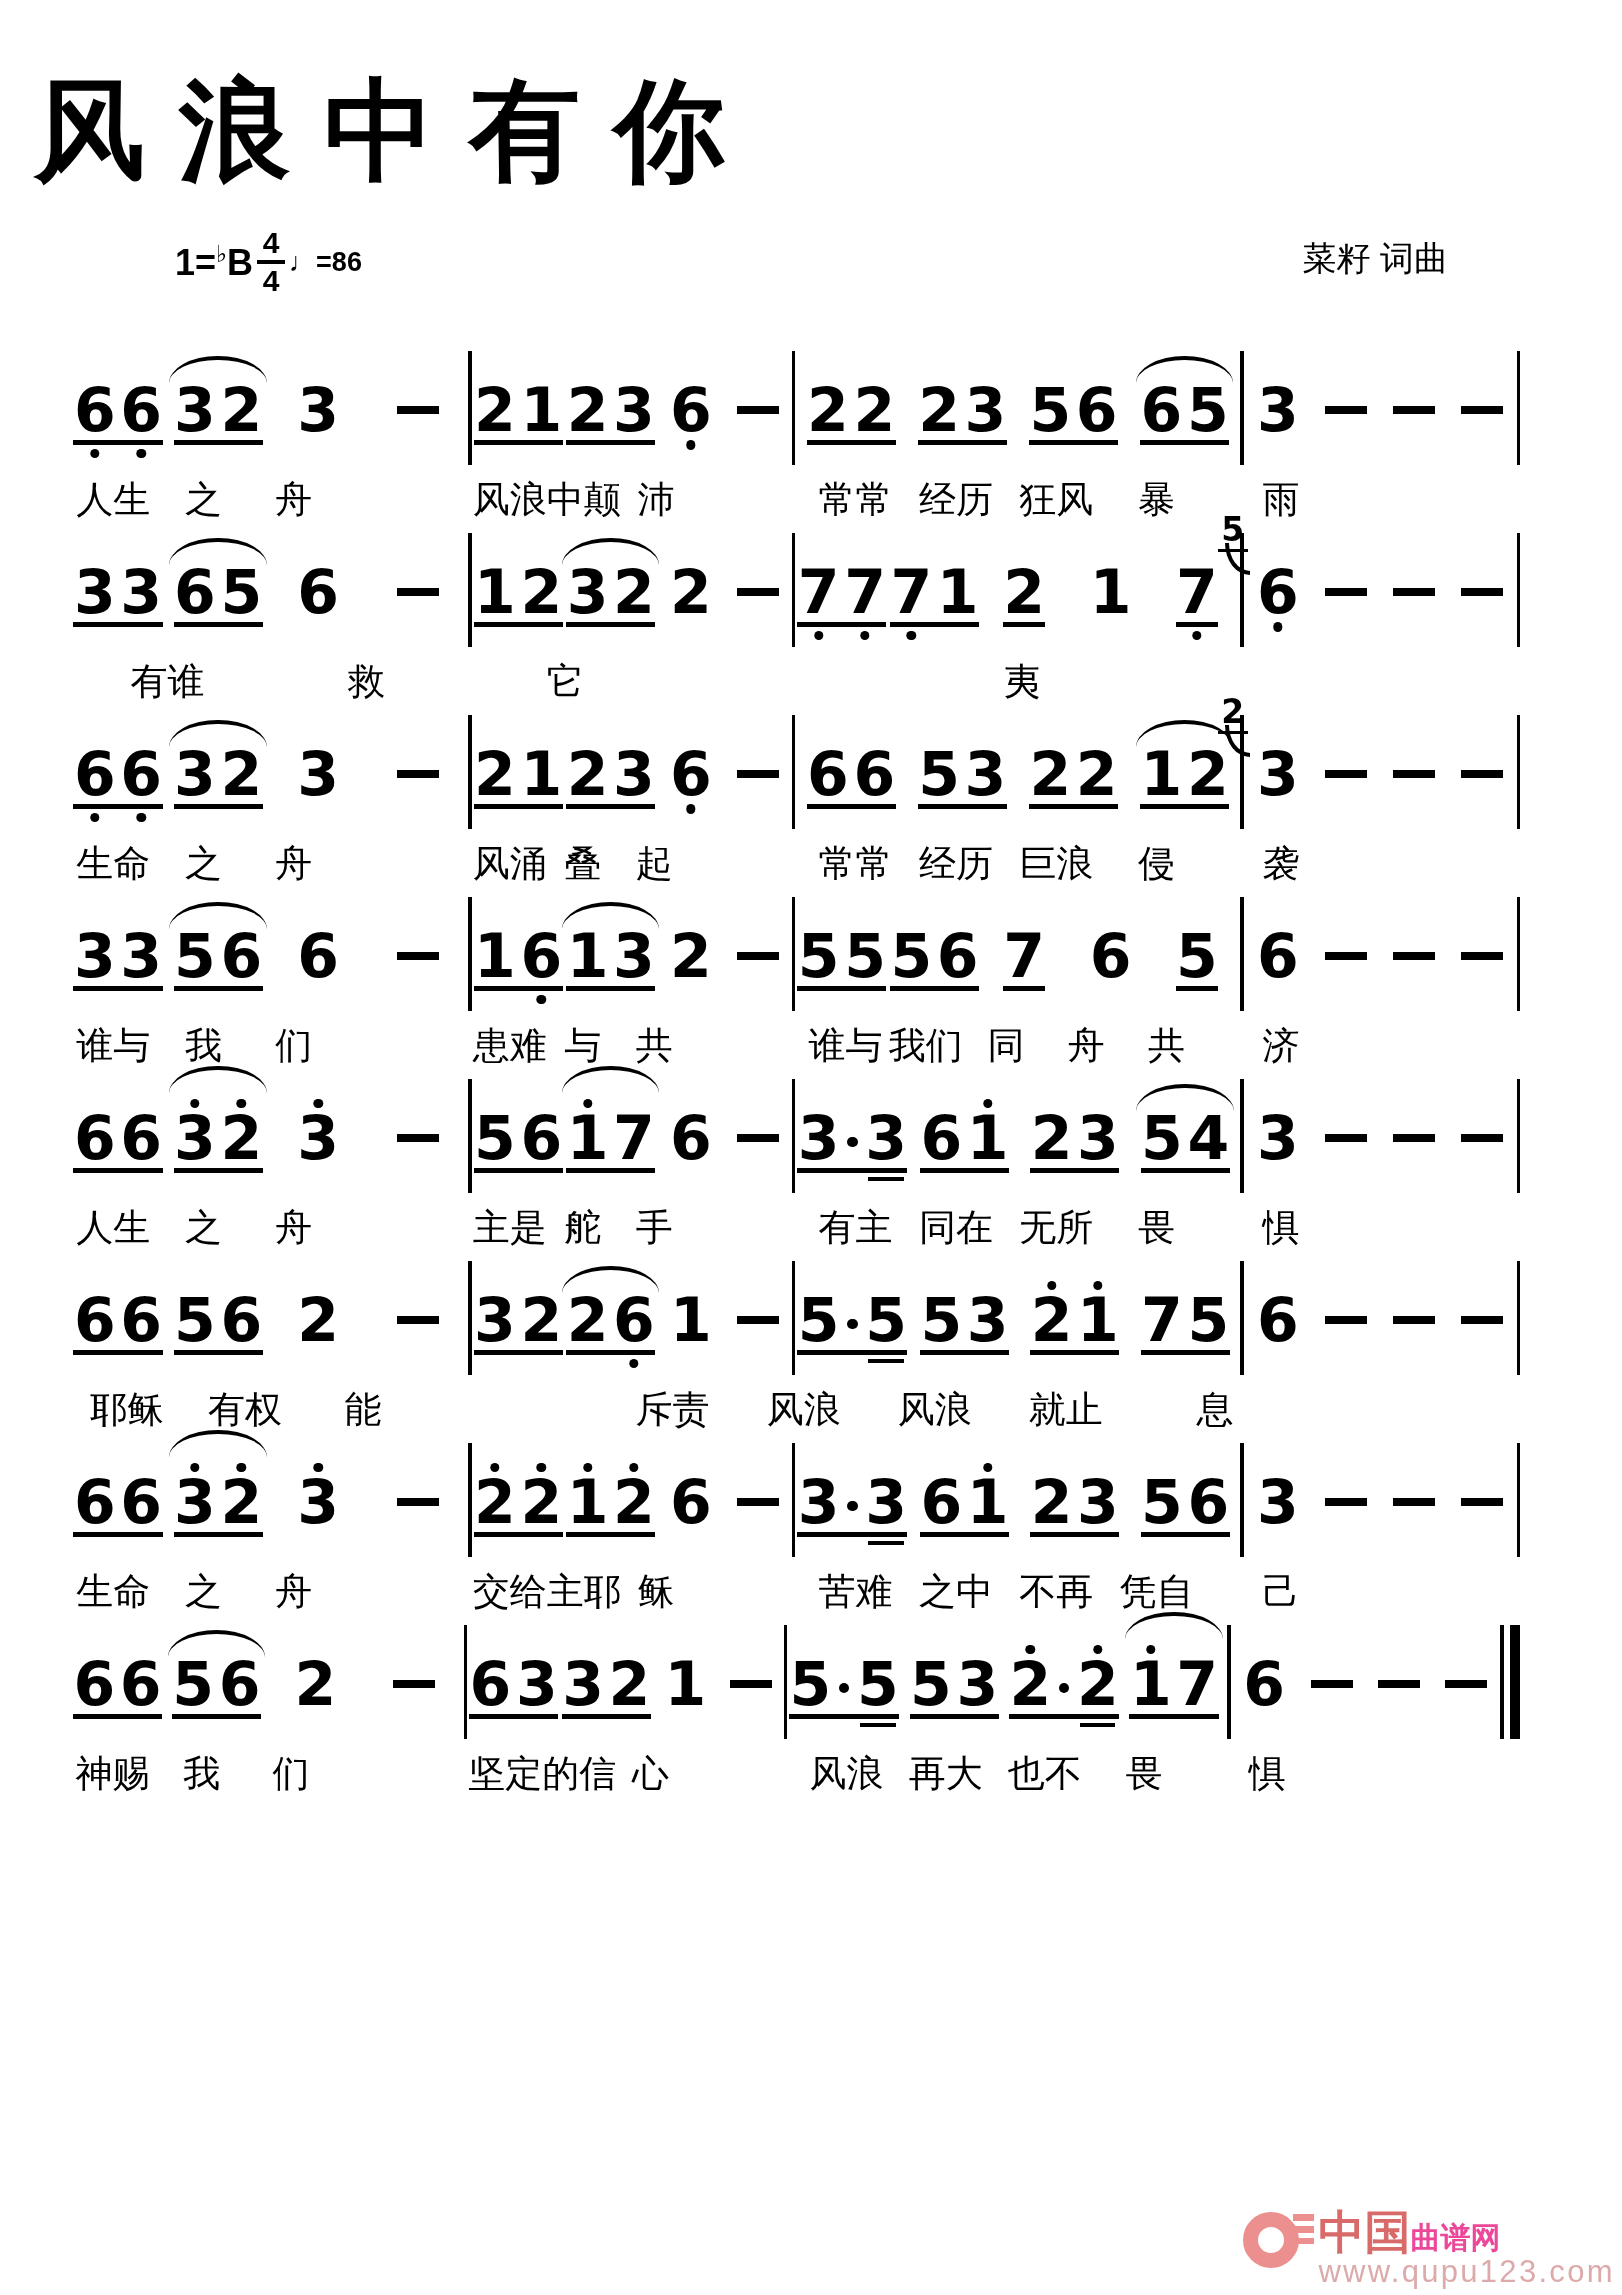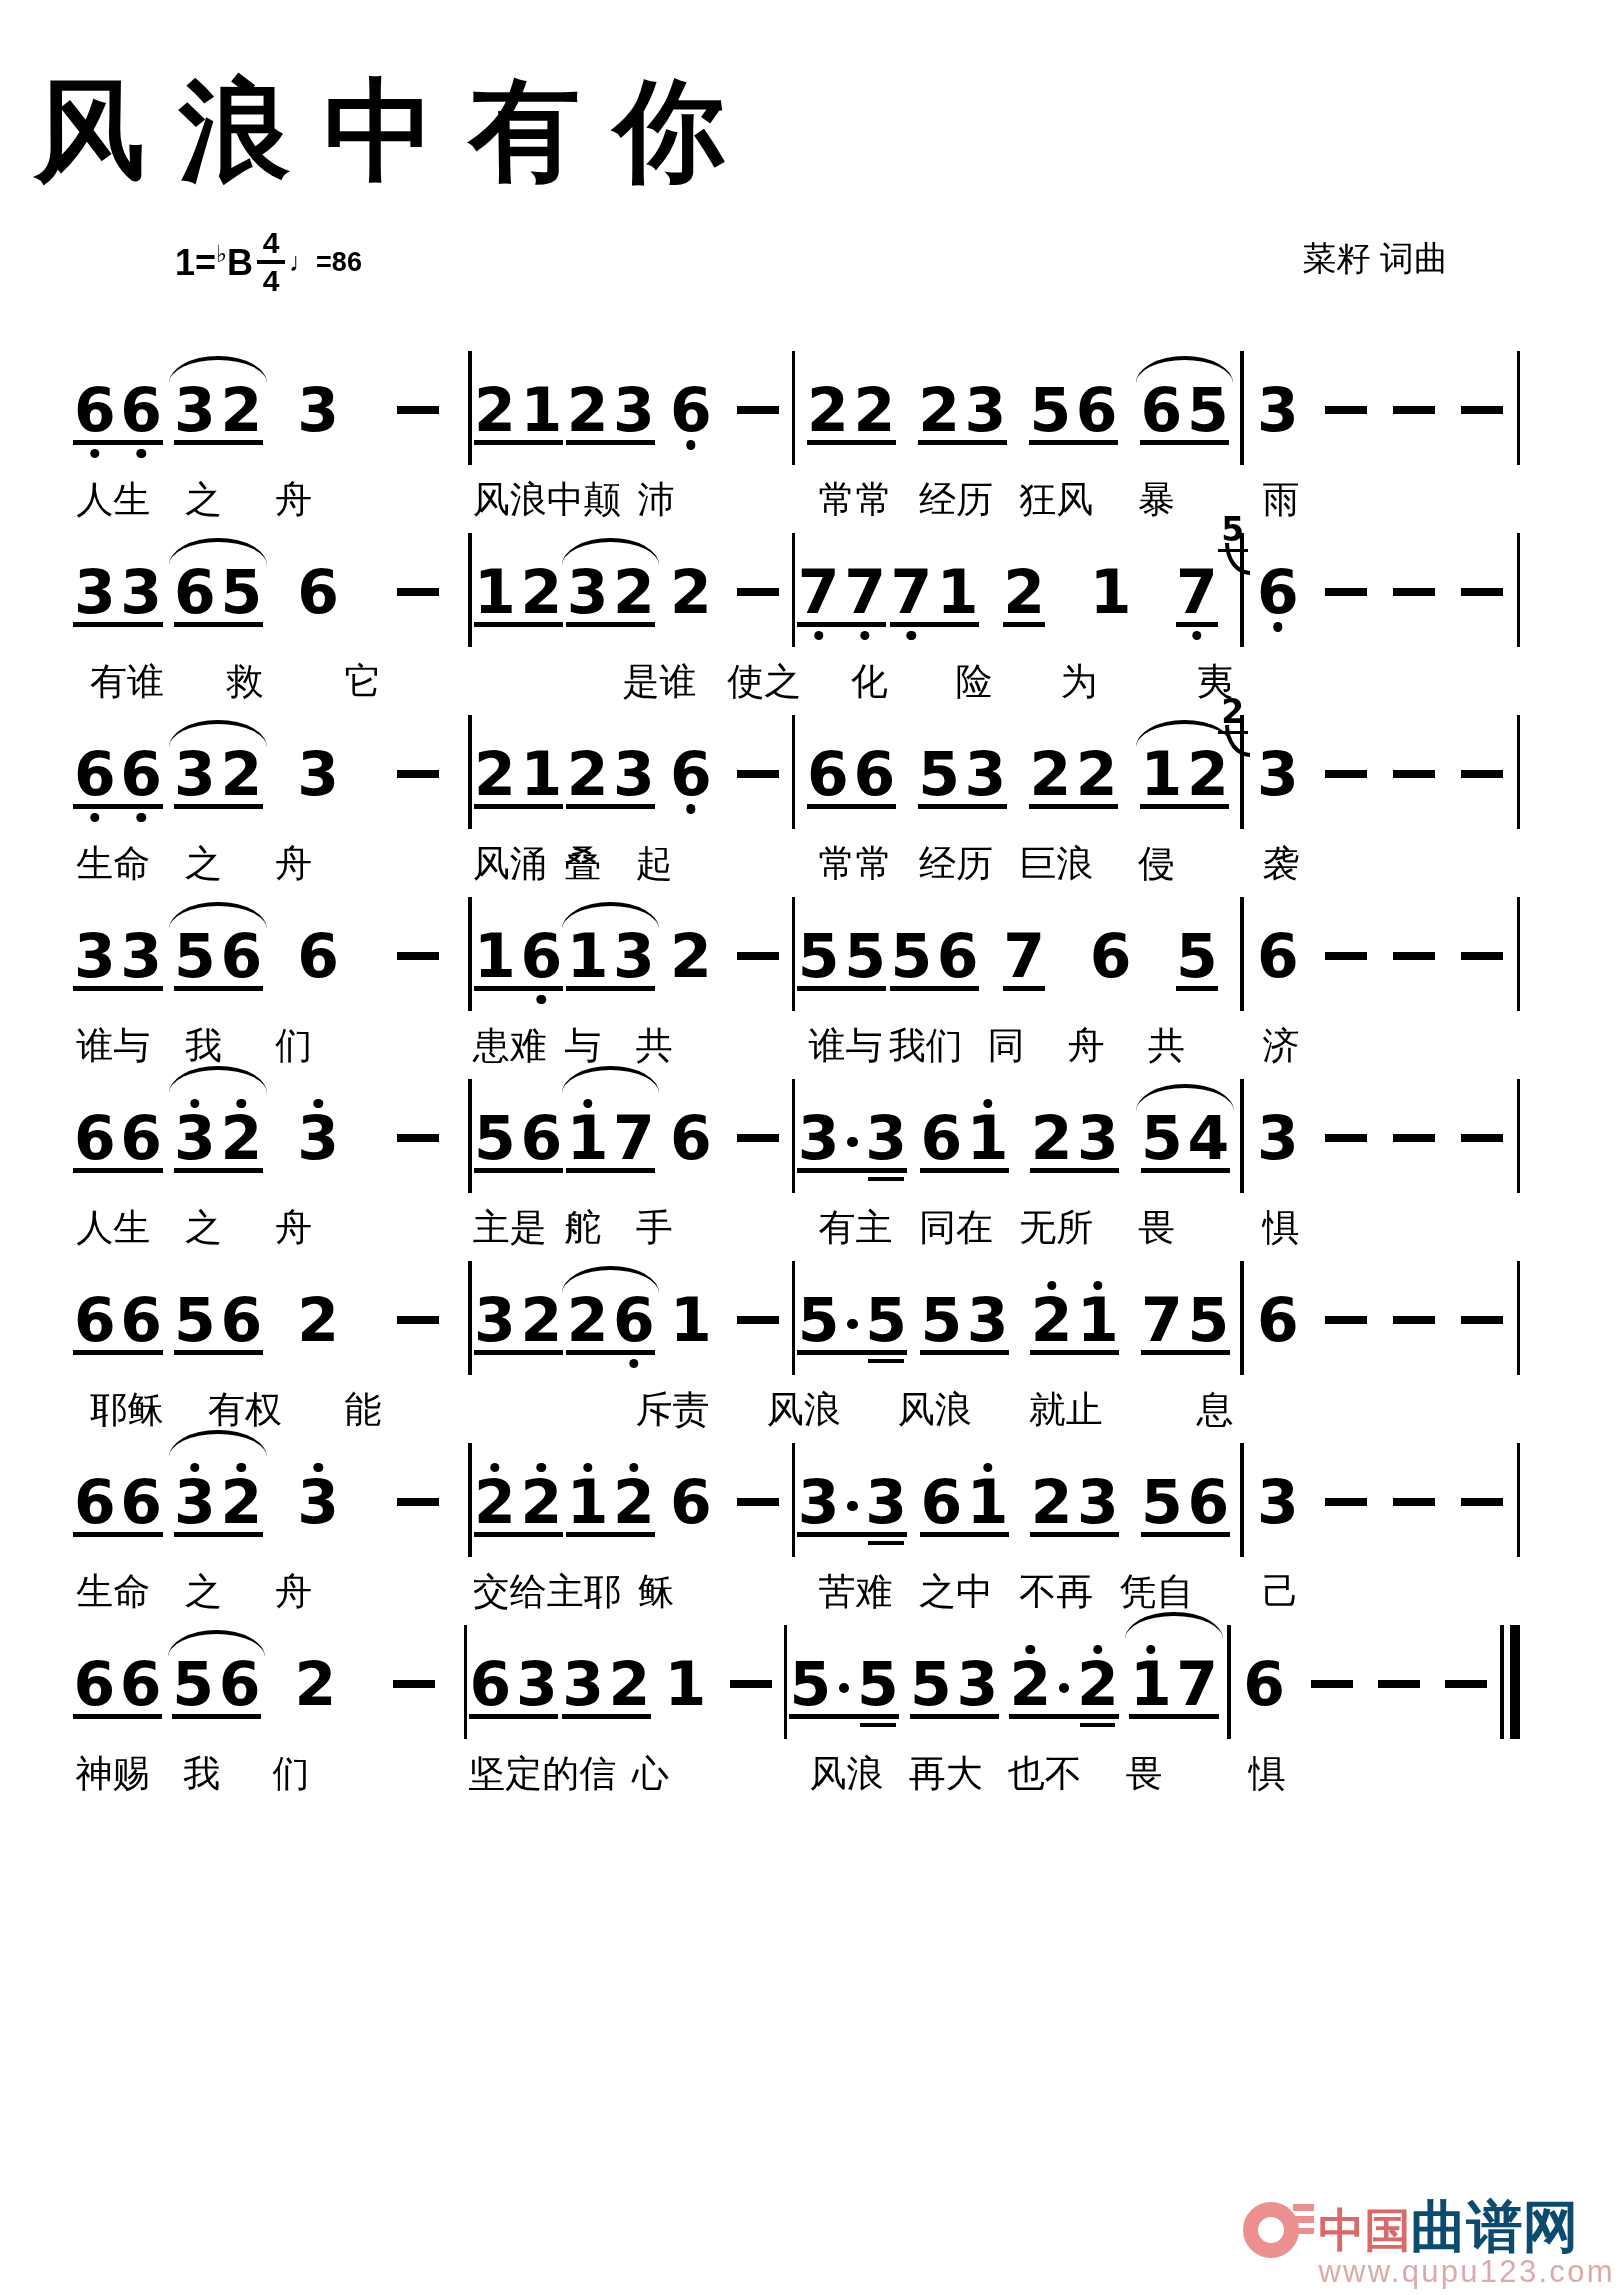--- a/index.html
+++ b/index.html
@@ -50,21 +50,21 @@
   .lspace{width:3.5px;flex:none;}
   .lspace-final{width:20px;flex:none;}
 
   .wm{position:absolute;right:8.2px;bottom:8.2px;display:flex;align-items:flex-start;gap:5.8px;}
   .wm-logo{position:relative;width:70px;height:61px;}
   .wm-ring{position:absolute;left:0;top:3.5px;width:26px;height:26px;border:15px solid #ec8f8f;border-radius:50%;}
   .wm-bars{position:absolute;left:50px;top:5.8px;display:flex;flex-direction:column;gap:5.3px;}
   .wm-bars i{display:block;width:21px;height:6.4px;background:#ec8f8f;}
   .wm-text{line-height:1;}
   .wm-strong{color:#d96a6a;font-size:46px;font-weight:700;}
-  .wm-light{color:#0c4a6e;font-size:56px;font-weight:700;}
+  .wm-light{color:#ec4899;font-size:30px;font-weight:700;}
   .wm-url{color:#dcaaaa;font-size:31px;letter-spacing:2.3px;text-align:right;margin-top:1.2px;}
 </style>
 </head>
 <body>
 
 <div class="title">风浪中有你</div>
 
 <div class="meta">
   <div class="keysig">
     <span><span>1=</span><sup>♭</sup><span>B</span></span>
@@ -323,27 +323,20 @@
       </div>
       <div class="lyr-row">
         <div class="measure lyr m1">
           <div class="lslot">有谁</div>
           <div class="lslot">救</div>
           <div class="lslot">它</div>
           <div class="lslot"></div>
         </div>
         <div class="lspace"></div>
         <div class="lspace"></div>
-        <div class="measure lyr m3">
-          <div class="lslot">是谁</div>
-          <div class="lslot">使之</div>
-          <div class="lslot">化</div>
-          <div class="lslot">险</div>
-          <div class="lslot">为</div>
-        </div>
         <div class="lspace"></div>
         <div class="measure lyr m4">
           <div class="lslot">夷</div>
           <div class="lslot"></div>
           <div class="lslot"></div>
           <div class="lslot"></div>
         </div>
         <div class="lspace"></div>
       </div>
     </div>

